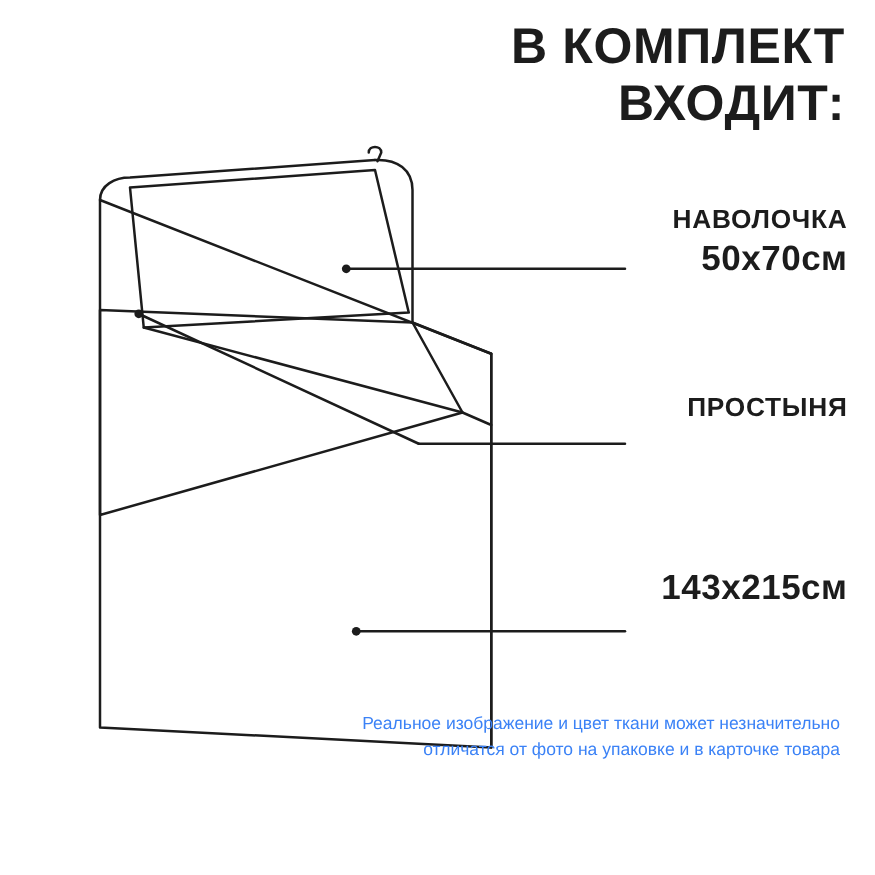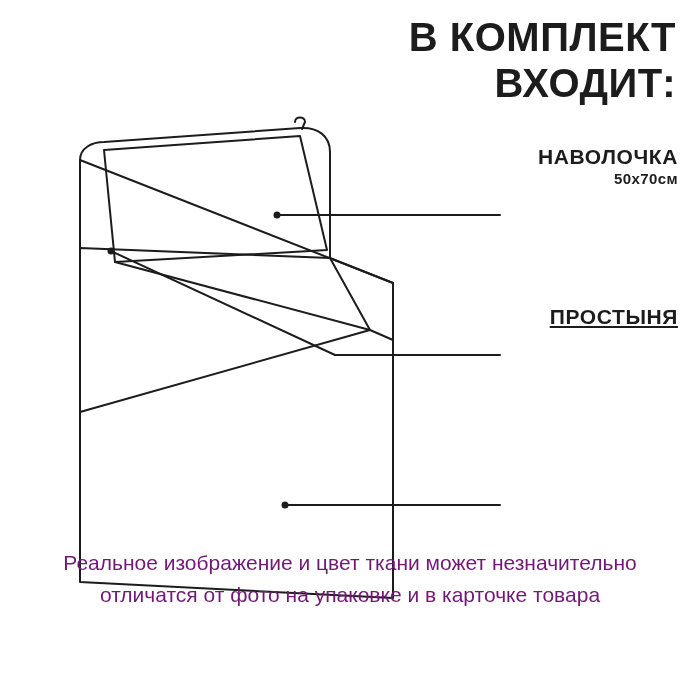--- a/index.html
+++ b/index.html
@@ -41,39 +41,39 @@
   }
   .label .name {
     font-size: 21px;
     font-weight: bold;
     letter-spacing: 0.6px;
     text-transform: uppercase;
     line-height: 1.25;
     color: #1c1c1c;
   }
   .label .size {
-    font-size: 15px;
+    font-size: 28px;
     font-weight: bold;
     letter-spacing: 0.4px;
     line-height: 1.25;
     color: #1c1c1c;
   }
-  #label-pillowcase { top: 144px; }
-  #label-sheet { top: 304px; text-decoration: underline; }
+  #label-pillowcase { top: 163px; }
+  #label-sheet { top: 314px; }
   #label-duvet { top: 452px; }
 
   .footnote {
     position: absolute;
     left: 0;
     right: 0;
     bottom: 18px;
-    text-align: center;
-    font-size: 21px;
+    text-align: right;
+    font-size: 14px;
     line-height: 1.5;
-    color: #701a75;
+    color: #3b82f6;
     white-space: pre-line;
     padding: 0 28px;
   }
   svg.art {
     position: absolute;
     left: 0;
     top: 0;
   }
 </style>
 </head>
@@ -123,18 +123,19 @@
   <div class="label" id="label-pillowcase">
     <div class="name">НАВОЛОЧКА</div>
     <div class="size">50х70см</div>
   </div>
 
   <div class="label" id="label-sheet">
     <div class="name">ПРОСТЫНЯ</div>
   </div>
 
   <div class="label" id="label-duvet">
+    <div class="size">143х215см</div>
   </div>
 
   <div class="footnote">Реальное изображение и цвет ткани может незначительно
 отличатся от фото на упаковке и в карточке товара</div>
 
 </div>
 
 </body></html>

